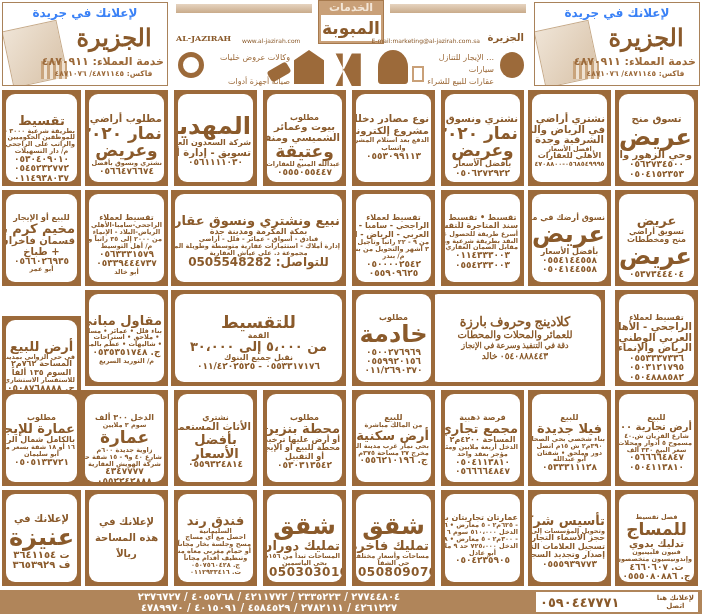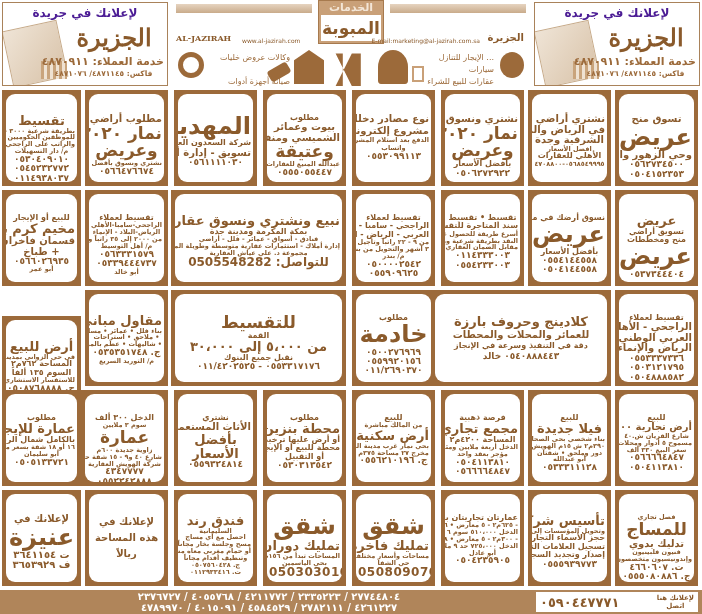--- a/index.html
+++ b/index.html
@@ -1,21 +1,21 @@
 <!DOCTYPE html>
 <html><head>
 <meta charset="utf-8">
 <style>
 *{box-sizing:border-box;margin:0;padding:0}
 html,body{width:702px;height:614px;background:#fff;overflow:hidden}
 body{font-family:"DejaVu Sans",sans-serif;color:#8a5a2b;direction:rtl;position:relative}
 .hdr{position:absolute;top:0;left:0;width:702px;height:88px}
 .promo{position:absolute;top:2px;width:166px;height:84px;border:1px solid #a9825a;background:#fff;overflow:hidden}
 .promo.l{left:2px}.promo.r{right:2px}
-.promo .t1{position:absolute;top:3px;right:4px;left:4px;text-align:center;font-size:12px;font-weight:bold;color:#4c1d95}
+.promo .t1{position:absolute;top:3px;right:4px;left:4px;text-align:center;font-size:12px;font-weight:bold;color:#3b82f6}
 .promo .logo{position:absolute;top:20px;left:62px;right:4px;text-align:center;font-size:24px;font-weight:bold;color:#8a5a2b;font-family:"DejaVu Serif",serif}
 .promo .cs{position:absolute;top:52px;right:3px;font-size:11px;font-weight:bold;color:#9c6a3a}
 .promo .fx{position:absolute;top:66px;left:40px;right:3px;text-align:center;font-size:7.5px;font-weight:bold;color:#9c6a3a;line-height:9px}
 .promo .paper{position:absolute;left:4px;top:22px;width:56px;height:58px;background:linear-gradient(135deg,#efe4d6,#d8c2a8);transform:rotate(-12deg);border:1px solid #c7ab8a}
 .promo .bld{position:absolute;left:38px;bottom:6px;width:26px;height:18px;background:repeating-linear-gradient(90deg,#c9a47c 0 3px,#efe2d2 3px 6px)}
 .center{position:absolute;left:172px;top:0;width:358px;height:88px}
 .bar{position:absolute;top:4px;height:9px;background:linear-gradient(#e6d4c0,#c9ab8b)}
 .bar.a{left:4px;width:136px}.bar.b{right:4px;width:136px}
 .biglogo{position:absolute;left:146px;top:0;width:66px;height:44px;background:#c9a078;color:#fff;text-align:center;font-weight:bold;border:1px solid #a77a4e}
 .biglogo .s{font-size:11px;line-height:14px;color:#f3e6d7}
@@ -252,21 +252,21 @@
           <span class="sm">تقسيط لعملاء</span>
           <span class="md">الراجحي - الأهلي</span>
           <span class="md">العربي الوطني</span>
           <span class="md">الرياض والإنماء</span>
           <span class="ph">٠٥٥٣٣٣٧٣٣٦</span>
           <span class="ph">٠٥٠٣١٢١٧٩٥</span>
           <span class="ph">٠٥٠٤٨٨٨٥٨٢</span>
           <span class="xs">مؤسسة بحر الوسيط للتجارة</span>
         </div>
       </div>
-      <div class="ad" style="right: 89px; width: 180px;">
+      <div class="ad" style="right: 95px; width: 180px; font-family: Liberation Serif, serif;">
         <div class="in">
           <span class="lg">كلادينج وحروف بارزة</span>
           <span class="md">للعمائر والمحلات والمحطات</span>
           <span class="sm">دقة في التنفيذ وسرعة في الإنجاز</span>
           <span class="ph">٠٥٤٠٨٨٨٤٤٣ خالد</span>
         </div>
       </div>
       <div class="ad" style="right: 265px; width: 83px;">
         <div class="in">
           <span class="sm">مطلوب</span>
@@ -316,21 +316,21 @@
           <span class="xs">سعر البيع ٣٣٠ ألف</span>
           <span class="ph">٠٥٦٦٦٦٤٨٤٧</span>
           <span class="ph">٠٥٠٤١١٣٨١٠</span>
         </div>
       </div>
       <div class="ad" style="right: 89px; width: 83px;">
         <div class="in">
           <span class="sm">للبيع</span>
           <span class="lg">فيلا جديدة</span>
           <span class="xs">بناء شخصي بحي الصحافة</span>
-          <span class="xs">٣٩٠م٢ ش ١٥م الهويش</span>
+          <span class="xs">٣٩٠م٢ ش ١٥م اتصل</span>
           <span class="xs">دور وملحق • شقتان</span>
           <span class="xs">أبو عبدالله</span>
           <span class="ph">٠٥٣٣٣١١١٢٨</span>
         </div>
       </div>
       <div class="ad" style="right: 176px; width: 83px; margin-left: 11px;">
         <div class="in">
           <span class="sm">فرصة ذهبية</span>
           <span class="lg">مجمع تجاري</span>
           <span class="sm">المساحة ٤٢٠٠م٢</span>
@@ -388,21 +388,21 @@
           <span class="sm">بالكامل شمال الرياض</span>
           <span class="xs">١٦ أو ١٨ شقة بسعر معقول</span>
           <span class="xs">أبو سليمان</span>
           <span class="ph">٠٥٠٥١٣٣٧٢١</span>
         </div>
       </div>
     </div>
     <div class="row" style="top: 400px;">
       <div class="ad" style="right: 2px; width: 83px;">
         <div class="in">
-          <span class="xs">فصل تجاري</span>
+          <span class="xs">فصل تقسيط</span>
           <span class="xl">للمساج</span>
           <span class="md">تدليك يدوي</span>
           <span class="xs">فنيون فلبينيون</span>
           <span class="xs">وإندونيسيون متخصصون</span>
           <span class="ph">ت. ٤٦٦٠٦٠٧</span>
           <span class="ph">ج. ٠٥٥٥٠٨٠٨٨٦</span>
         </div>
       </div>
       <div class="ad" style="right: 89px; width: 83px;">
         <div class="in">

